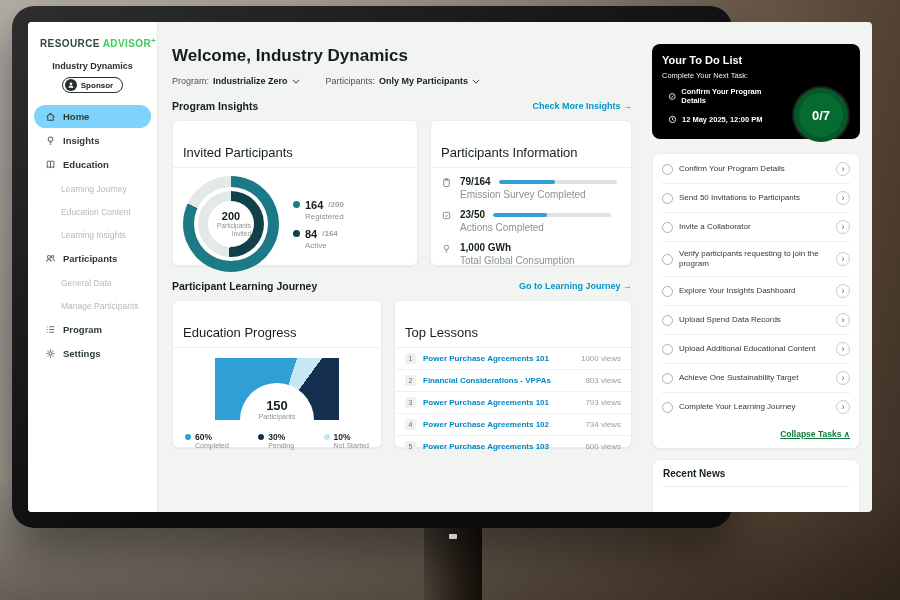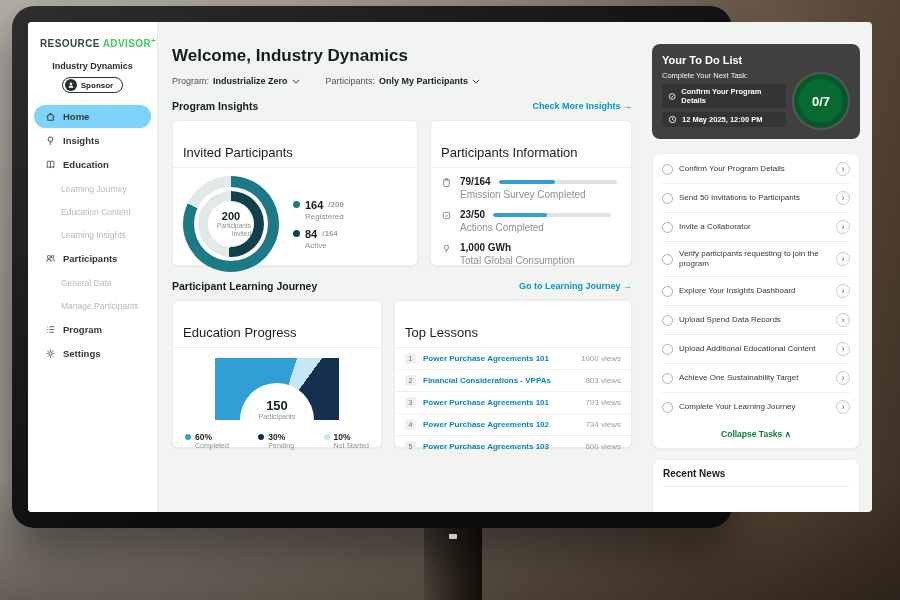--- a/index.html
+++ b/index.html
@@ -104,36 +104,36 @@
   
   .c-lessons { flex:1; height:148px; }
   .lesson-row { display:flex; align-items:center; gap:7px; padding:5px 10px; border-bottom:1px solid #f1f2f0; cursor:pointer; }
   .lesson-row:last-child { border-bottom:none; }
   .rank { width:11px; height:11px; background:#eef1ef; border-radius:2px; font-size:7px; color:#6b736e; display:flex; align-items:center; justify-content:center; }
   .l-title { flex:1; font-size:8px; font-weight:bold; color:#0087c3; }
   .l-views { font-size:8px; color:#98a09b; }
 
   
   .rightpanel { width:228px; min-width:228px; padding:22px 12px 0 8px; }
-  .todo-card { position:relative; background:#404040; border-radius:8px; padding:10px 10px 12px; color:#fff; }
+  .todo-card { position:relative; background:#000000; border-radius:8px; padding:10px 10px 12px; color:#fff; }
   .todo-title { font-size:11px; font-weight:bold; }
   .todo-sub { font-size:7.5px; margin-top:5px; opacity:.95; }
   .todo-mini { display:flex; align-items:center; gap:5px; background:rgba(0,0,0,.18); border-radius:3px;
     padding:3px 6px; margin-top:4px; margin-right:64px; font-size:7.5px; font-weight:bold; }
-  .todo-ring { position:absolute; right:12px; top:30px; width:54px; height:54px; border-radius:50%;
+  .todo-ring { position:absolute; right:12px; top:44px; width:54px; height:54px; border-radius:50%;
     background:#076b31; border:5px solid #055828; display:flex; align-items:center; justify-content:center;
     font-size:13px; font-weight:bold; color:#fff; box-shadow:0 0 0 2px rgba(255,255,255,.12); }
 
   .tasks-card { background:#fff; border:1px solid #ececea; border-radius:8px; margin-top:14px; padding:1px 9px 4px; box-shadow:0 1px 2px rgba(0,0,0,.05); }
   .task-row { display:flex; align-items:center; gap:6px; padding:7px 0; border-bottom:1px solid #efefed; cursor:pointer; }
   .task-check { width:11px; min-width:11px; height:11px; border:1px solid #aab3ae; border-radius:50%; }
   .task-label { flex:1; font-size:8px; color:#2f3a34; line-height:1.25; }
   .task-go { width:14px; min-width:14px; height:14px; border:1px solid #c6ccc8; border-radius:50%;
     display:flex; align-items:center; justify-content:center; font-size:9px; color:#555; }
-  .collapse { text-align:center; padding:8px 0 5px; font-size:8.5px; font-weight:bold; color:#0d7a3c; cursor:pointer; }
+  .collapse { text-align:right; padding:8px 0 5px; font-size:8.5px; font-weight:bold; color:#0d7a3c; cursor:pointer;text-decoration:underline; }
 
   .news-card { background:#fff; border:1px solid #ececea; border-radius:8px 8px 0 0; margin-top:10px; padding:8px 10px 30px; }
   .news-title { font-size:10px; font-weight:bold; color:#15201b; }
   .news-div { height:1px; background:#ececea; margin-top:7px; }
 
   svg { display:block; }
 </style>
 </head>
 <body>
 

